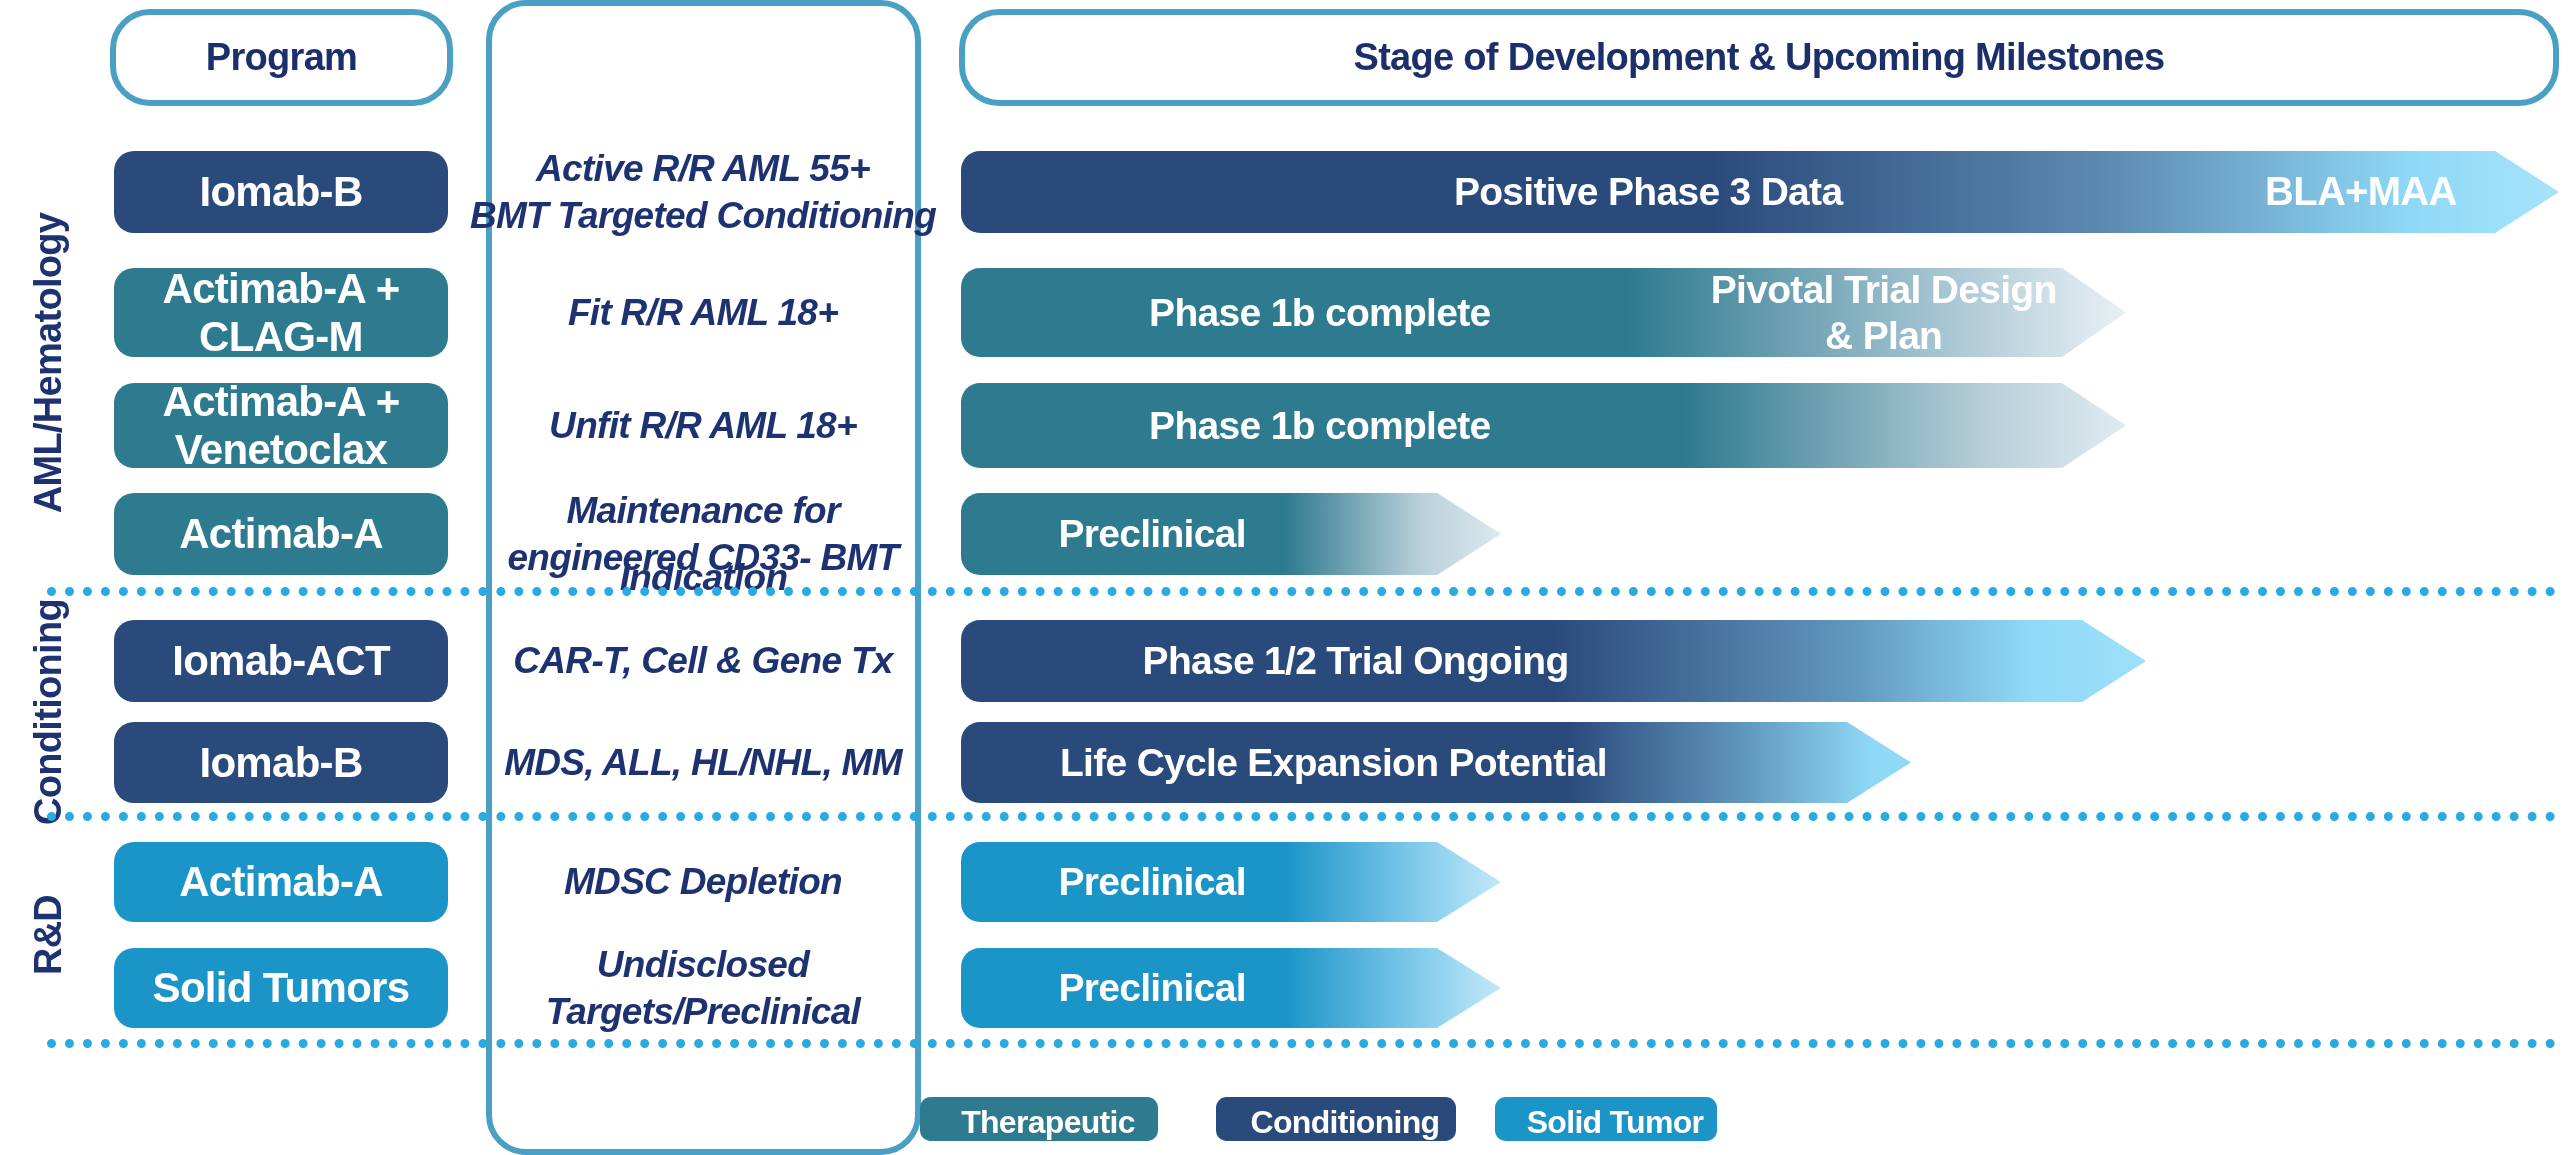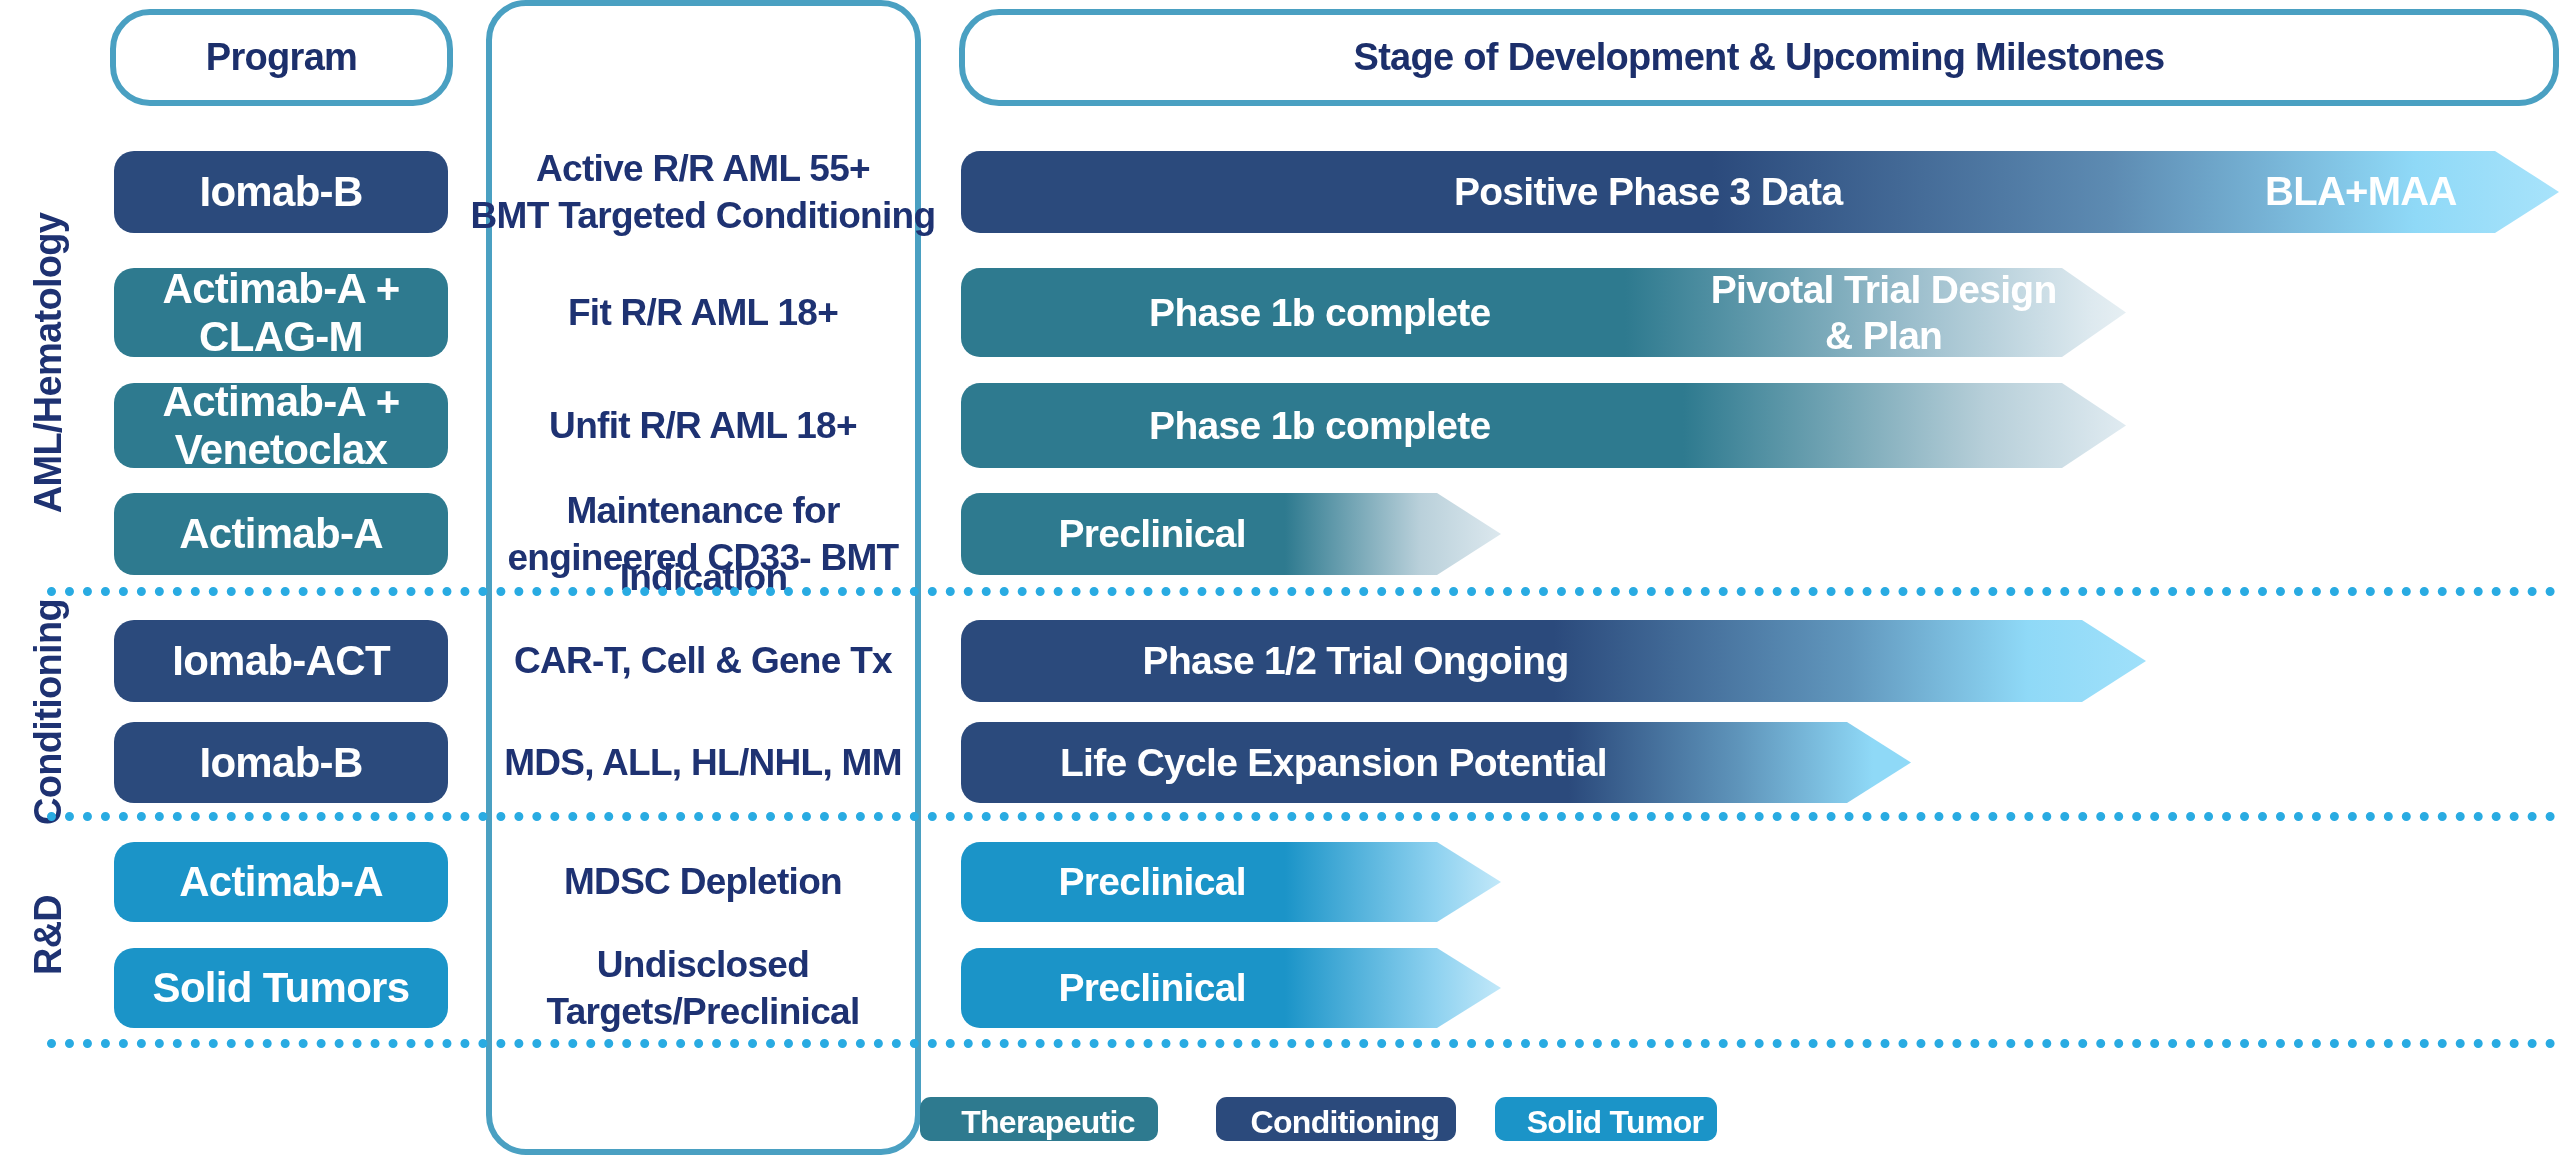--- a/index.html
+++ b/index.html
@@ -47,21 +47,21 @@
   .bg-navy { background:#2b4a7c; }
   .bg-teal { background:#2e7a8f; }
   .bg-blue { background:#1b94c8; }
 
   .indication {
     position:absolute; left:464px; width:478px; top:0; height:100%;
     display:flex; flex-direction:column; align-items:center; justify-content:center;
     color:#1e3272; font-size:37px; line-height:1.28; letter-spacing:-0.7px;
     text-align:center;
   }
-  .indication span { display:block; }
+  .indication span { display:block;font-style:italic; }
 
   .arrow {
     position:absolute; left:961px; top:0; height:100%;
     border-radius:19px 0 0 19px;
     clip-path: polygon(0 0, calc(100% - 64px) 0, 100% 50%, calc(100% - 64px) 100%, 0 100%);
   }
   .arrow-r1 { width:1598px; background:linear-gradient(90deg,#2b4a7c 0%,#2b4a7c 47%,#5d8bb2 72%,#8fd9f7 91%,#a8e3fb 100%); }
   .arrow-r2 { width:1165px; background:linear-gradient(90deg,#2e7a8f 0%,#2e7a8f 57%,#9dbfcd 82%,#dde9ef 97%,#e6eff3 100%); }
   .arrow-r3 { width:1165px; background:linear-gradient(90deg,#2e7a8f 0%,#2e7a8f 62%,#b7cfd9 88%,#e0ebf1 100%); }
   .arrow-r4 { width:540px;  background:linear-gradient(90deg,#2e7a8f 0%,#2e7a8f 60%,#b9d0da 85%,#dce8ee 100%); }

